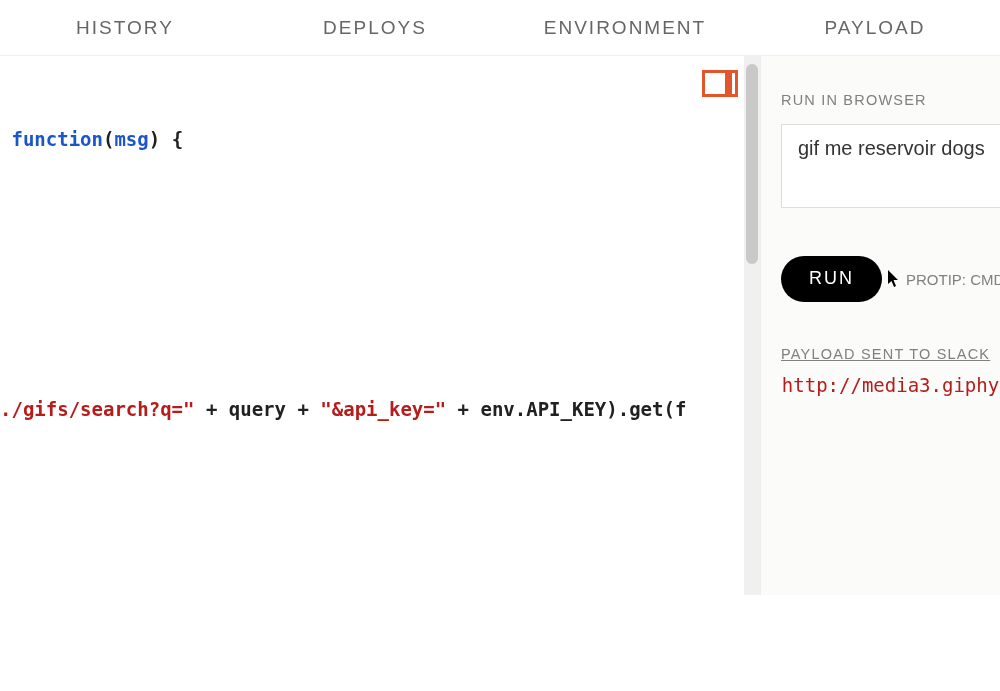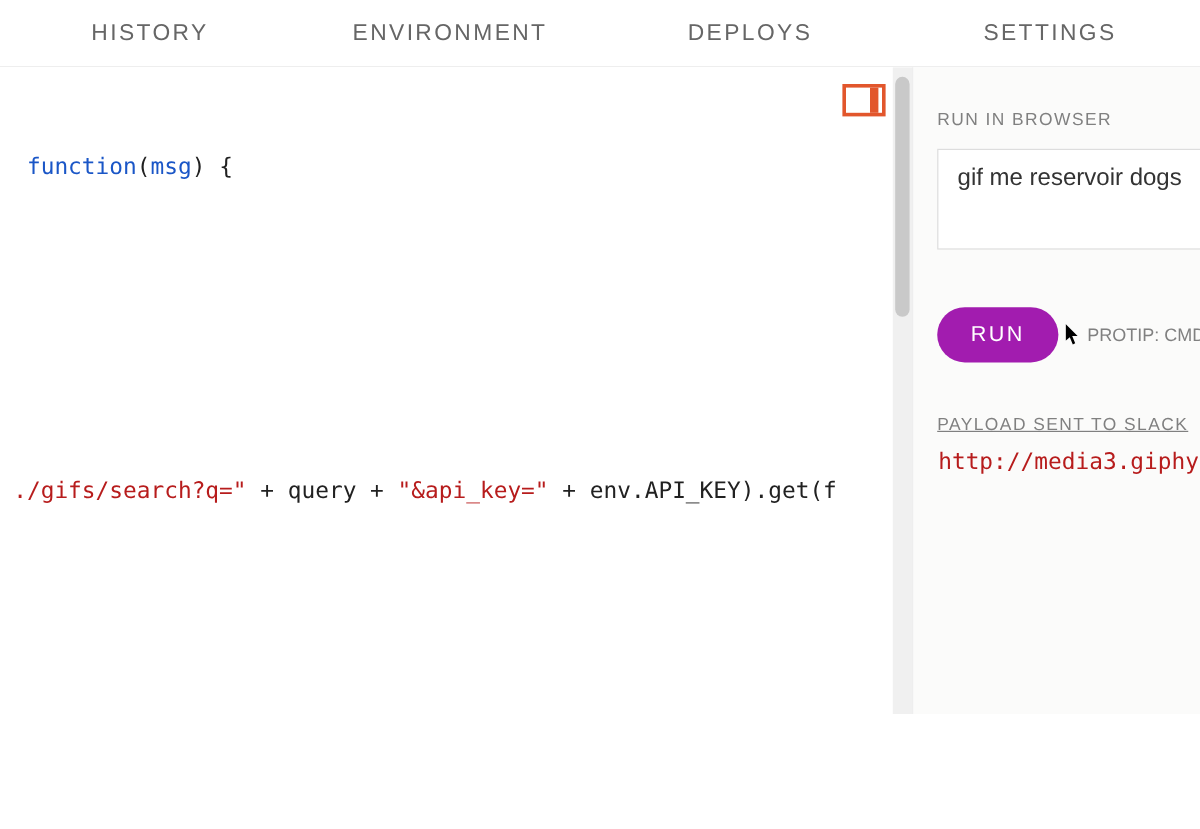--- a/index.html
+++ b/index.html
@@ -8,55 +8,55 @@
 
   
   .tabs { height: 56px; display: flex; align-items: center; border-bottom: 1px solid #eee; }
   .tab { flex: 1; text-align: center; font-size: 19px; letter-spacing: 2px; color: #666; cursor: pointer; user-select: none; padding: 18px 0 17px; }
 
   .main { flex: 1; display: flex; position: relative; }
 
   
   .editor-wrap { flex: 1; position: relative; overflow: hidden; background: #fff; }
   .editor { position: absolute; top: 8px; left: 0; right: 0; bottom: 0; padding: 0; font-family: "Menlo", "Consolas", monospace; font-size: 19px; line-height: 30px; white-space: pre; color: #212121; overflow: hidden; }
-  .editor .ln { height: 30px; padding-left: 11px; }
+  .editor .ln { height: 30px; padding-left: 0; font-weight: bold; }
   .tok-kw   { color: #1a56c7; }
   .tok-var  { color: #1a56c7; }
   .tok-str  { color: #b71c1c; }
 
   
   .panel-toggle { position: absolute; top: 14px; right: 22px; width: 36px; height: 27px; border: 3px solid #e2562c; background: #fff; display:flex; align-items:center; justify-content:flex-end; padding-right:3px; cursor:pointer; }
   .panel-toggle .bar { width: 7px; height: 100%; background: #e2562c; }
 
   
   .scrolltrack { position: absolute; top:0; bottom:0; right:0; width:16px; background: #f0f0f0; }
   .scrollthumb { position:absolute; top:8px; left:2px; right:2px; height:200px; background:#c9c9c9; border-radius:6px; cursor:pointer; }
 
   
   .side { width: 240px; background: #fbfbfa; border-left: 1px solid #eee; padding: 36px 0 0 20px; display:flex; flex-direction:column; overflow:hidden; position: relative; }
   .side-h { font-size: 14.5px; letter-spacing: 1.2px; color: #808080; margin-bottom: 16px; font-weight: 500; }
   .side-input { margin-left:0; margin-right:-2px; border:1px solid #ddd; background:#fff; height:84px; padding:12px 16px; font-size:20px; font-family: inherit; color:#333; resize:none; outline:none; }
   .runrow { display:flex; align-items:center; margin-top:48px; gap:24px; }
-  .runbtn { background:#a21caf; color:#fff; font-size:18px; letter-spacing:2px; border:none; border-radius:26px; padding:12px 28px 13px; cursor:pointer; font-weight:500; }
+  .runbtn { background:#000000; color:#fff; font-size:18px; letter-spacing:2px; border:none; border-radius:26px; padding:12px 28px 13px; cursor:pointer; font-weight:500; }
   .protip { color:#808080; font-size:15px; white-space:nowrap; overflow:hidden; }
   .payload-h { margin-top: 44px; font-size:14.5px; letter-spacing:1.2px; color:#808080; font-weight:500;text-decoration:underline; }
   .payload-url { margin-top:12px; font-family:"Menlo","Consolas",monospace; font-size:19px; color:#b71c1c; white-space:nowrap; overflow:hidden;text-align:center; }
 
   
   .cursor { position:absolute; top:270px; left:888px; width:12px; height:18px; pointer-events:none; }
 </style>
 </head>
 <body>
 <div class="root">
 
   <div class="tabs">
     <div class="tab">HISTORY</div>
+    <div class="tab">DEPLOYS</div>
     <div class="tab">ENVIRONMENT</div>
-    <div class="tab">DEPLOYS</div>
-    <div class="tab">SETTINGS</div>
+    <div class="tab">PAYLOAD</div>
   </div>
 
   <div class="main">
 
     <div class="editor-wrap">
       <div class="editor">
         <div class="ln"> <span class="tok-kw">function</span><span>(</span><span class="tok-var">msg</span><span>) {</span></div>
         <div class="ln"></div>
         <div class="ln"></div>
         <div class="ln"><span class="tok-str">./gifs/search?q="</span><span> + query + </span><span class="tok-str">"&amp;api_key="</span><span> + env.API_KEY).get(f</span></div>

